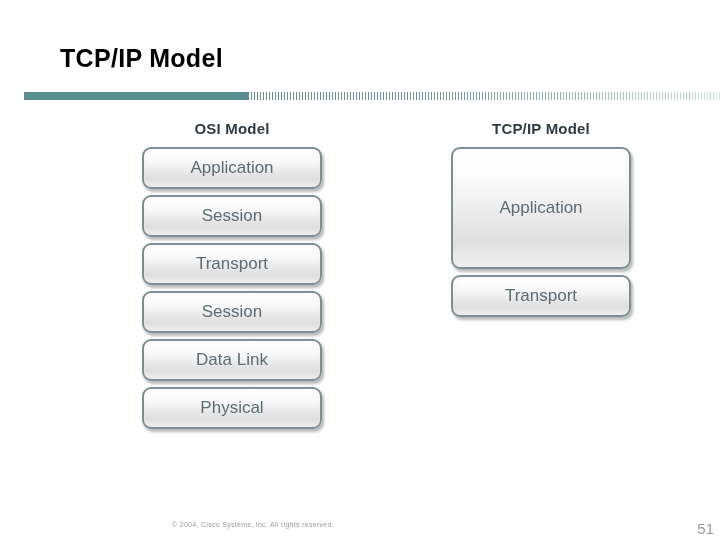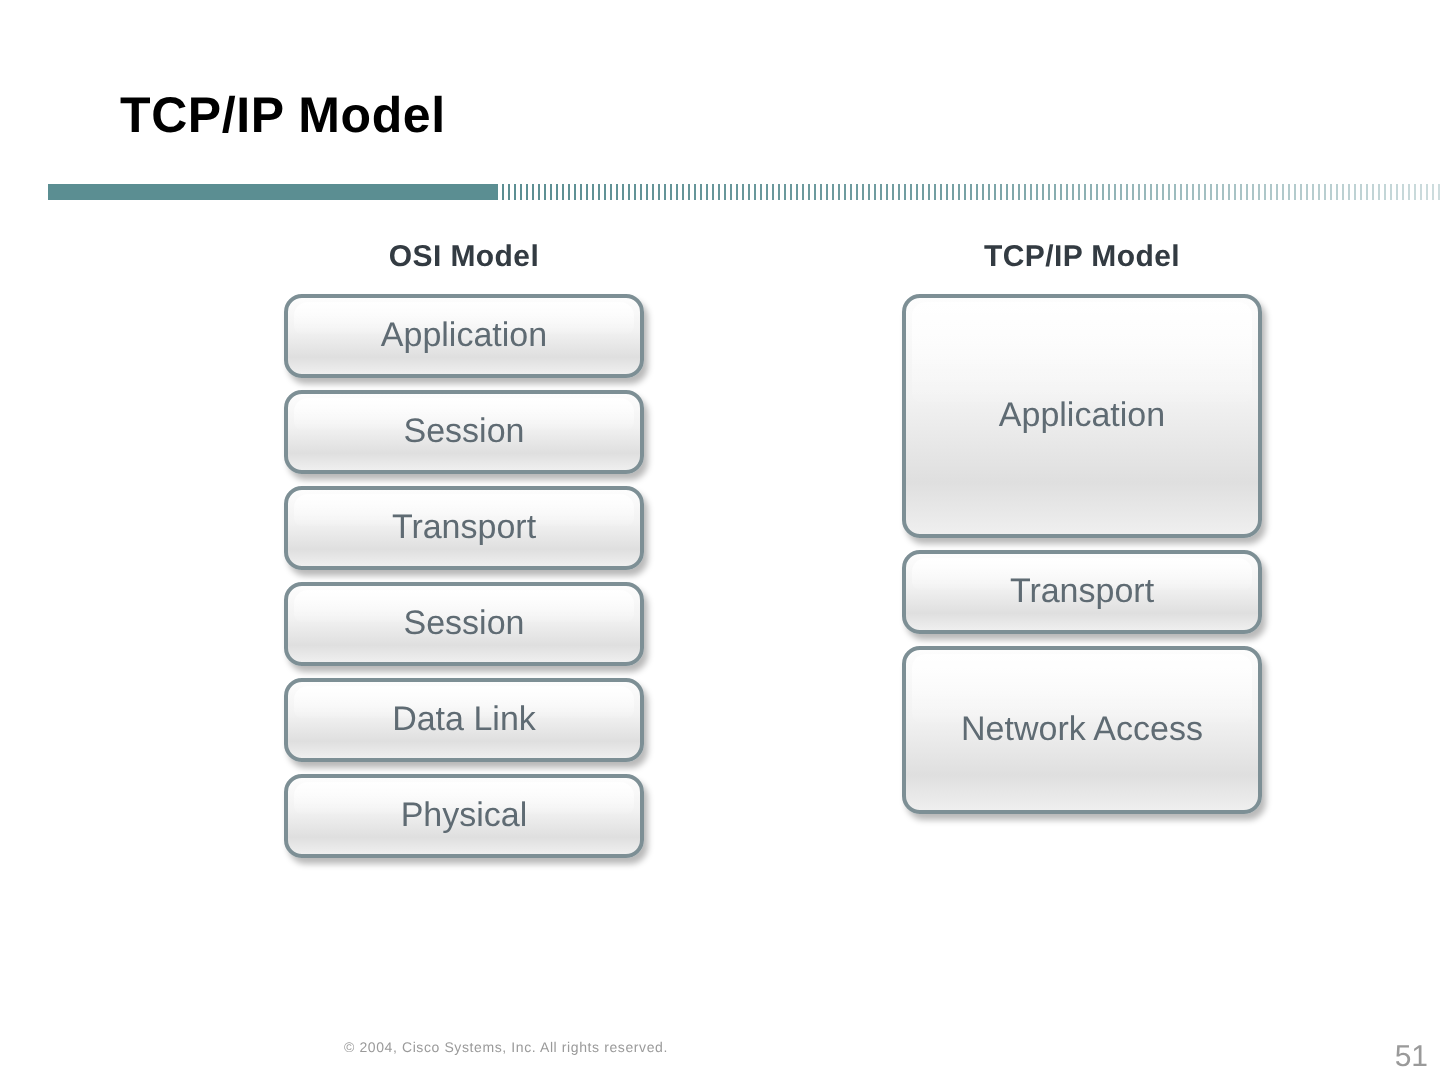--- a/index.html
+++ b/index.html
@@ -203,23 +203,20 @@
 
     <div class="col col-tcp">
       <div class="col-heading">TCP/IP Model</div>
 
       <div class="layer-box h-app">
         <span>Application</span>
       </div>
       <div class="layer-box h-small">
         <span>Transport</span>
       </div>
-      <div class="layer-box h-net">
-        <span>Network Access</span>
-      </div>
     </div>
 
   </div>
 
   <div class="footer-copy">© 2004, Cisco Systems, Inc. All rights reserved.</div>
   <div class="footer-page">51</div>
 
 </div>
 
 </body></html>

